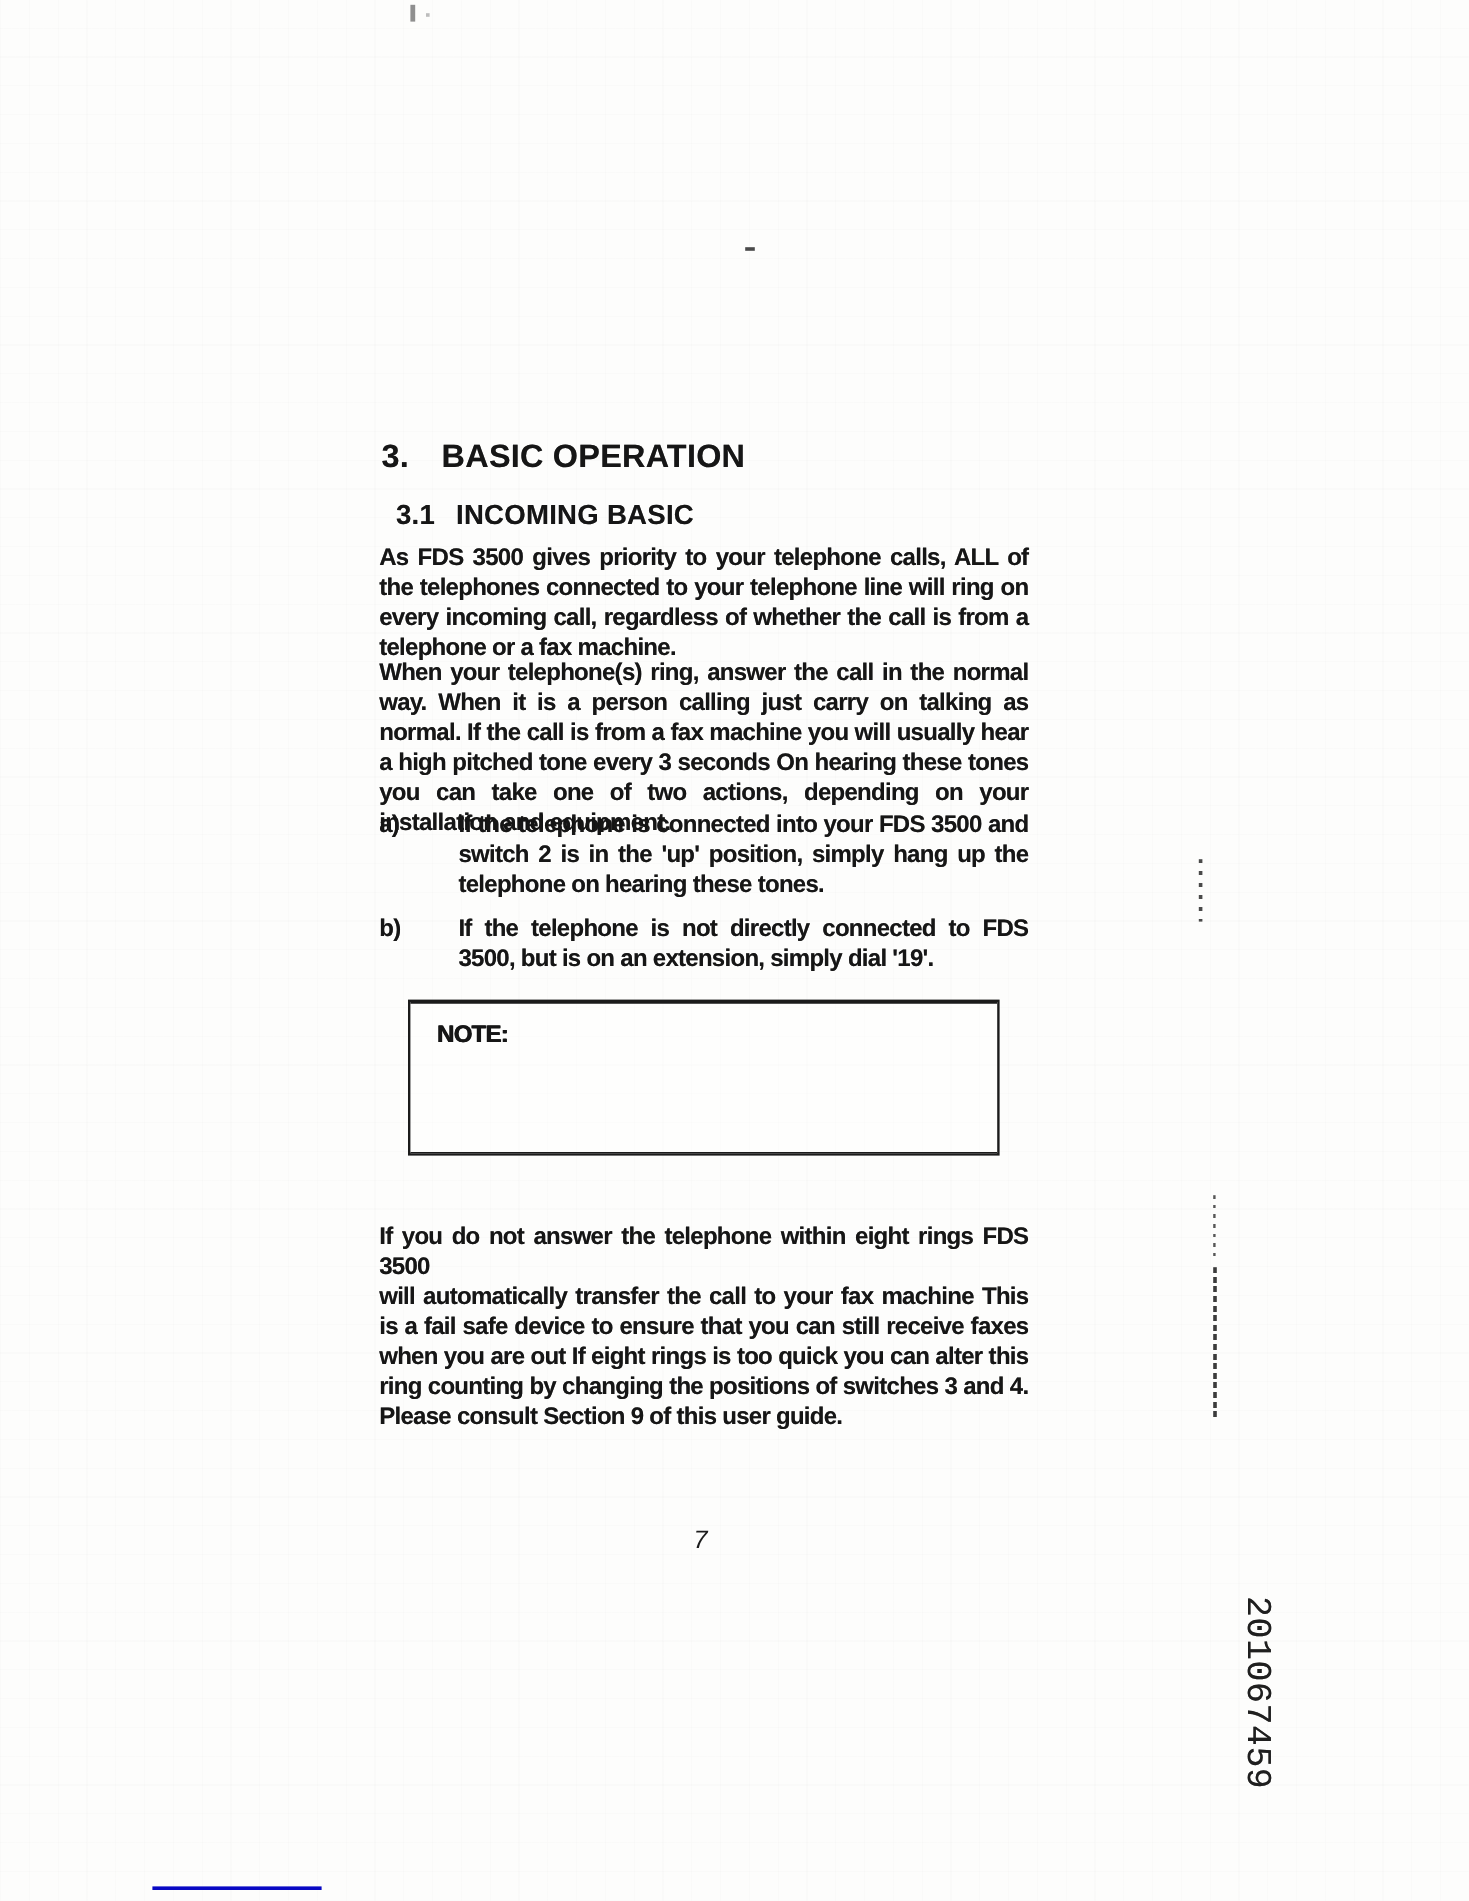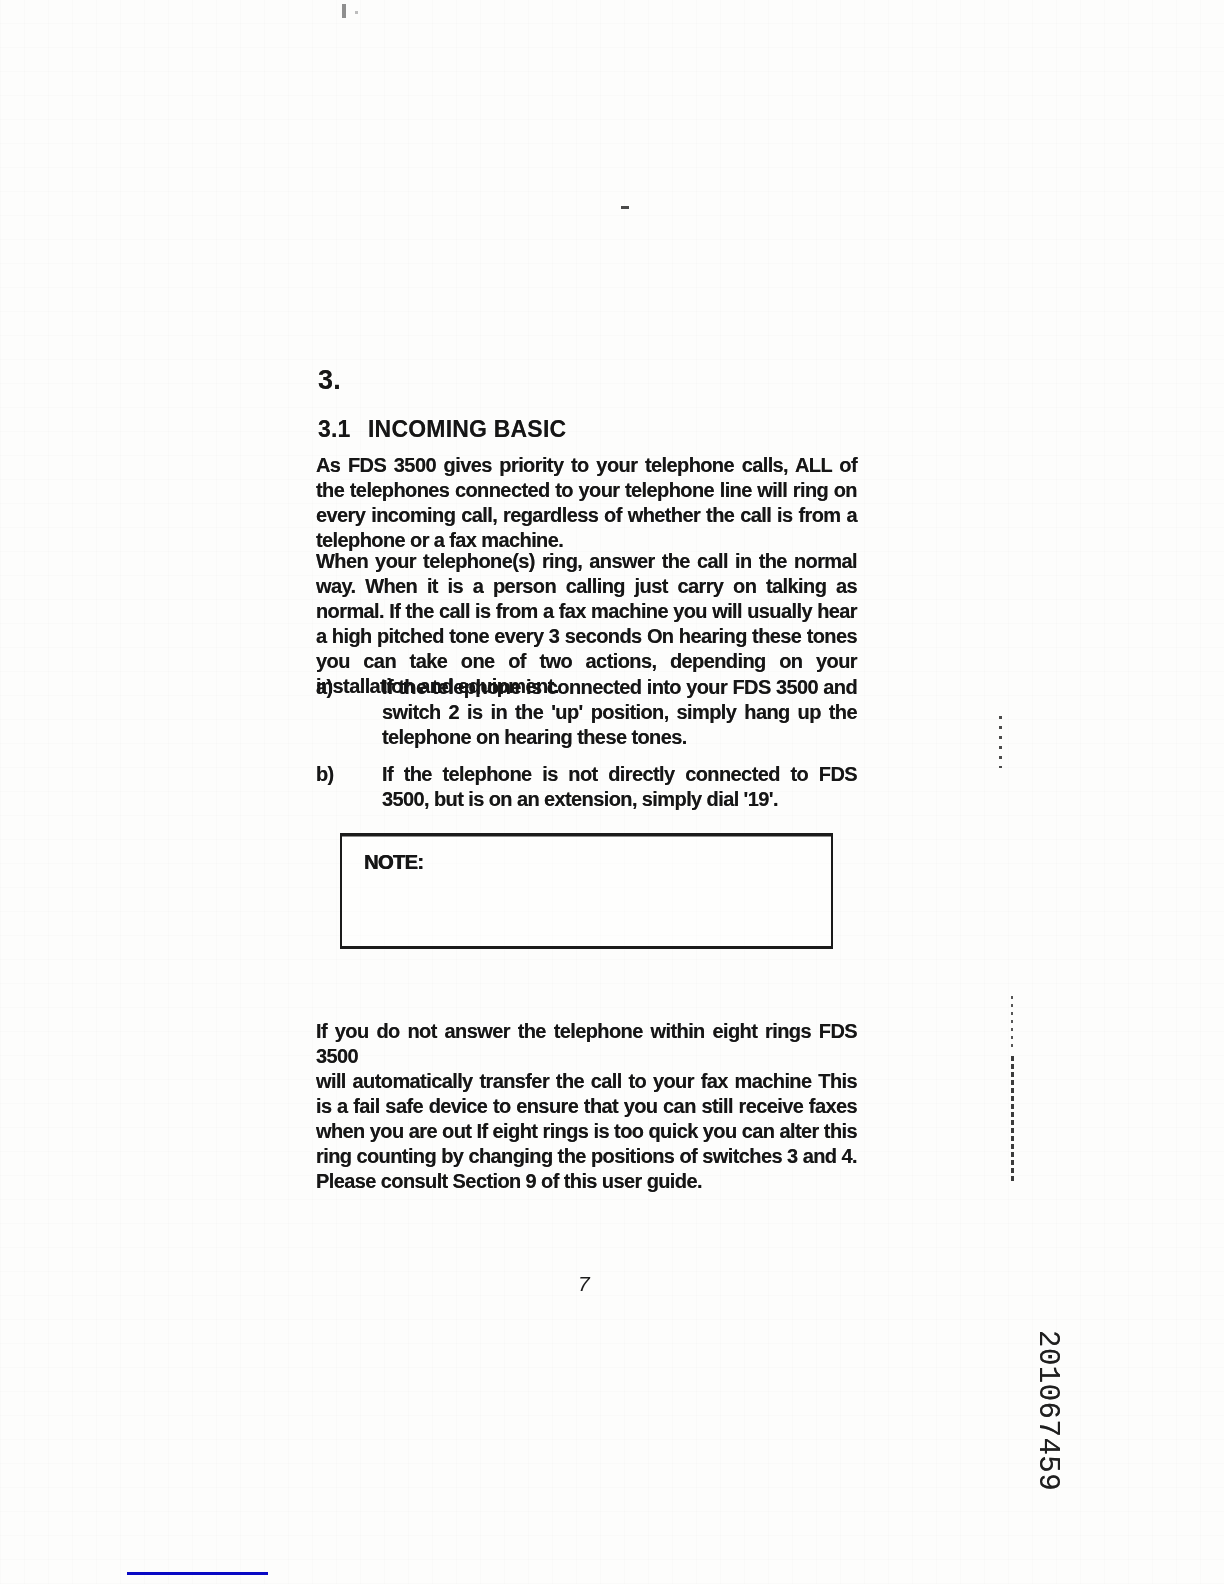--- a/index.html
+++ b/index.html
@@ -30,21 +30,21 @@
 
   .heading1 {
     top: 0; left: 2px;
     display: flex;
     font-size: 27px; font-weight: bold;
     white-space: nowrap;
     letter-spacing: 0.2px;
   }
   .heading1 .sec-num { width: 50px; }
   .heading2 {
-    top: 51px; left: 2px;
+    top: 51px; left: 14px;
     display: flex;
     font-size: 23px; font-weight: bold;
     white-space: nowrap;
     letter-spacing: 0.2px;
   }
   .heading2 .sec-num { width: 50px; }
 
   .body-par {
     width: 541px;
     font-size: 20px; line-height: 25px;
@@ -60,21 +60,21 @@
     grid-template-columns: 50px 1fr;
     font-size: 20px; line-height: 25px;
   }
   .list-item .item-text { text-align: justify; margin-left: 16px; }
   .item-a { top: 310px; }
   .item-b { top: 397px; }
 
   .note-box {
     box-sizing: border-box;
     top: 468px; left: 24px;
-    width: 493px; height: 116px;
+    width: 493px; height: 130px;
     border: 2px solid #1b1b1b;
     box-shadow: inset 0 1.5px 0 #1b1b1b, inset 0 -1px 0 #1b1b1b;
     padding: 15px 22px 0 22px;
     background: rgba(255,255,255,0.4);
   }
   .note-box .note-heading {
     font-size: 20px; line-height: 25px;
     text-shadow: 0.6px 0 0 currentColor, 0 0 0.5px rgba(0,0,0,0.6);
   }
   .note-box .note-body {
@@ -129,20 +129,21 @@
   <div class="artifact artifact-dash-mid"></div>
   <div class="artifact artifact-dots-a"></div>
   <div class="artifact artifact-dots-b"></div>
   <div class="artifact artifact-dots-c"></div>
   <div class="artifact artifact-blue-line"></div>
 
   <div class="content scan-text">
 
     <h1 class="heading1">
       <span class="sec-num">3.</span>
+      <span>BASIC OPERATION</span>
     </h1>
 
     <h2 class="heading2">
       <span class="sec-num">3.1</span>
       <span>INCOMING BASIC</span>
     </h2>
 
     <p class="body-par par-1">As FDS 3500 gives priority to your telephone calls, ALL of the telephones connected to your telephone line will ring on every incoming call, regardless of whether the call is from a telephone or a fax machine.</p>
 
     <p class="body-par par-2">When your telephone(s) ring, answer the call in the normal way. When it is a person calling just carry on talking as normal. If the call is from a fax machine you will usually hear a high pitched tone every 3 seconds On hearing these tones you can take one of two actions, depending on your installation and equipment.</p>

